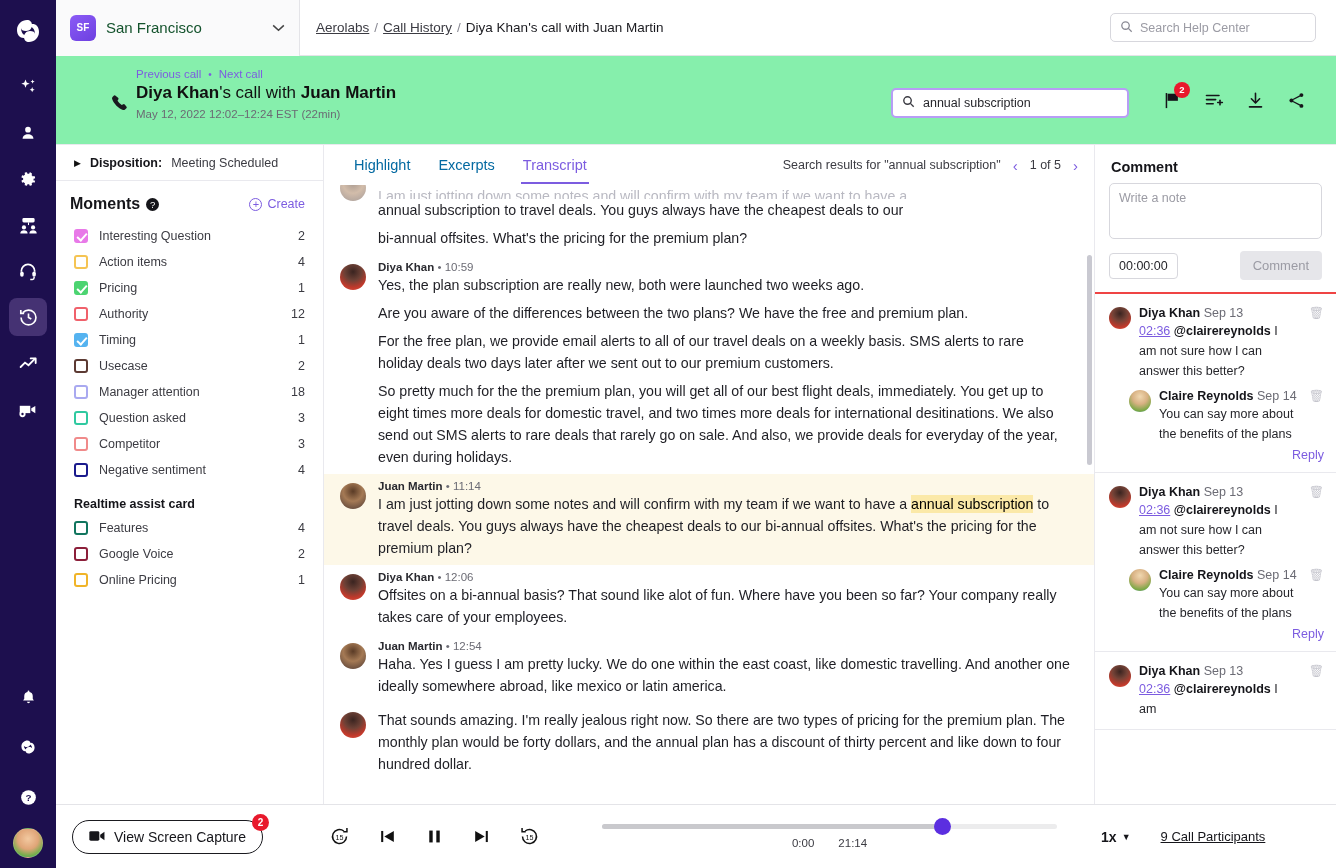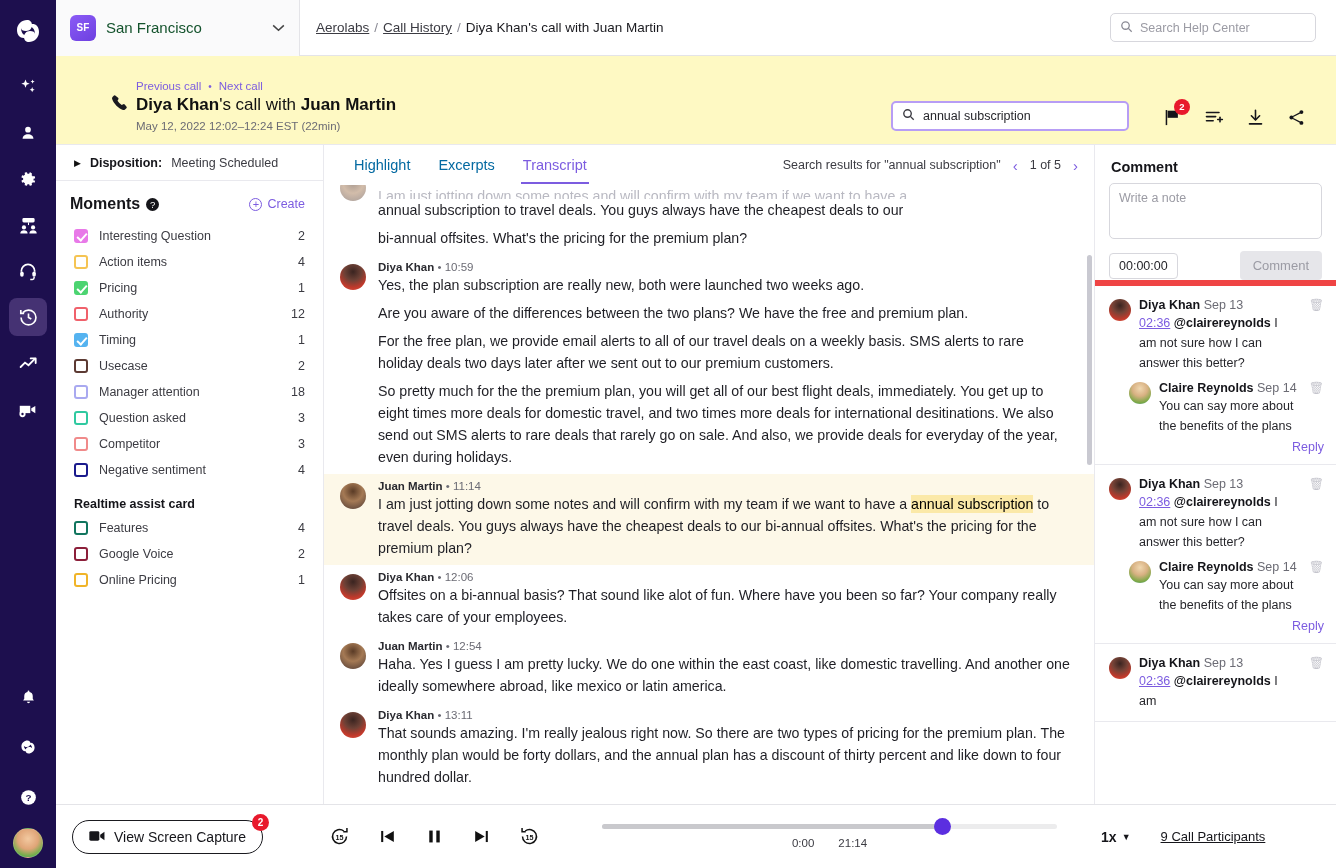--- a/index.html
+++ b/index.html
@@ -73,22 +73,22 @@
     display: flex; align-items: center; gap: 7px; padding: 0 9px;
     background: #fff; cursor: text;
   }
   .help-search input {
     border: 0; outline: 0; font-size: 12.5px; color: #26262b;
     width: 100%; font-family: inherit; background: transparent;
   }
   .help-search input::placeholder { color: #9b9ba4; }
 
   
-  .callbar { height: 88px; display: flex; align-items: center;
-    padding: 12px 16px 0 80px; position: relative; background: #fef9c3; flex: 0 0 88px; }
+  .callbar { height: 88px; display: flex; align-items: flex-start;
+    padding: 12px 16px 0 80px; position: relative; background: #86efac; flex: 0 0 88px; }
   .callhead { flex: 1; }
   .nav-calls { font-size: 11.5px; display: flex; align-items: center; gap: 7px; margin-bottom: 2px; }
   .nav-calls a { color: #7c5ce0; text-decoration: none; cursor: pointer; }
   .nav-calls .dot { color: #7c5ce0; font-size: 10px; }
   .call-title { font-size: 17px; color: #111; line-height: 22px; }
   .call-title b { font-weight: bold; }
   .call-meta { font-size: 11.5px; color: #6b6b74; margin-top: 4px; }
   .phone-icon { position: absolute; left: 54px; top: 37px; color: #1a1a1f; }
 
   .t-search {
@@ -177,21 +177,21 @@
   .comments { width: 241px; flex: 0 0 241px; background: #fff;
     display: flex; flex-direction: column; min-height: 0; }
   .c-title { font-size: 14.5px; font-weight: bold; padding: 14px 16px 8px 16px; color: #15151a; }
   .c-note { margin: 0 14px; height: 56px; border: 1px solid #d7d7dd; border-radius: 5px;
     padding: 7px 9px; font-size: 12.5px; color: #9b9ba4; cursor: text; }
   .c-actions { display: flex; align-items: center; margin: 12px 14px 0 14px; }
   .c-time { border: 1px solid #d7d7dd; border-radius: 4px; font-size: 12.5px;
     padding: 5px 9px; color: #26262b; cursor: text; }
   .c-btn { margin-left: auto; background: #e6e6ea; color: #9b9ba4; font-size: 13px;
     padding: 7px 13px; border-radius: 4px; border: 0; font-family: inherit; cursor: pointer; }
-  .c-list { border-top: 6px solid #ef4444; overflow: hidden; flex: 1; }
+  .c-list { margin-top: 12px; border-top: 2px solid #ef4444; overflow: hidden; flex: 1; }
   .c-item { padding: 12px 12px 10px 14px; border-bottom: 1px solid #e9e9ee; }
   .c-row { display: flex; gap: 8px; }
   .c-av { width: 22px; height: 22px; border-radius: 50%; flex: 0 0 22px; margin-top: 1px; }
   .c-av.diya { background: radial-gradient(circle at 50% 30%, #3a2420 0%, #754337 38%, #c0392b 72%, #e8694f 100%); }
   .c-av.claire { background: radial-gradient(circle at 50% 30%, #f0d8b0 0%, #d8b183 40%, #7aa845 75%, #4f9ad0 100%); }
   .c-main { flex: 1; min-width: 0; }
   .c-name { font-size: 12.5px; color: #15151a; }
   .c-name b { font-weight: bold; }
   .c-name .dt { color: #6b6b74; font-weight: normal; }
   .c-text { font-size: 12.5px; line-height: 20px; color: #26262b; margin-top: 1px; }
@@ -205,21 +205,21 @@
   .player { height: 64px; flex: 0 0 64px; border-top: 1px solid #e4e4e8;
     display: flex; align-items: center; padding: 0 18px 0 16px; background: #fff;
     position: relative; }
   .cap-btn { border: 1px solid #1a1a1f; border-radius: 20px; height: 34px;
     display: flex; align-items: center; gap: 9px; padding: 0 16px; font-size: 14px;
     position: relative; cursor: pointer; background: #fff; color: #15151a; }
   .cap-badge { position: absolute; top: -7px; right: -7px; background: #e8192c;
     color: #fff; font-size: 10px; font-weight: bold; width: 17px; height: 17px;
     border-radius: 50%; display: flex; align-items: center; justify-content: center; }
   .pcontrols { display: flex; align-items: center; gap: 28px; margin-left: 66px; }
-  .pc { cursor: pointer; color: #111; display: flex; align-items: center; font-weight: bold; }
+  .pc { cursor: pointer; color: #111; display: flex; align-items: center; }
   .seek { margin-left: 62px; width: 455px; position: relative; }
   .track { height: 5px; border-radius: 3px; background: #ececed; position: relative; }
   .track .fill { position: absolute; left: 0; top: 0; height: 5px; width: 74%;
     border-radius: 3px; background: #c9c9cd; }
   .knob { position: absolute; left: 73%; top: -6px; width: 17px; height: 17px;
     border-radius: 50%; background: #5b2ee0; cursor: pointer; }
   .times { display: flex; justify-content: center; font-size: 11.5px;
     color: #3b3b42; margin-top: 8px; gap: 24px; }
   .speed { margin-left: 44px; font-size: 14px; font-weight: bold; color: #15151a;
     display: flex; align-items: center; gap: 5px; cursor: pointer; }
@@ -562,21 +562,20 @@
                 <div class="mbody">
                   <div class="mhead"><b>Juan Martin</b><span class="tm"> • 12:54</span></div>
                   <div class="mtext">
                     <p>Haha. Yes I guess I am pretty lucky. We do one within the east coast, like domestic travelling. And another one ideally somewhere abroad, like mexico or latin america.</p>
                   </div>
                 </div>
               </div>
               <div class="msg">
                 <div class="ava diya"></div>
                 <div class="mbody">
-                  <div class="mhead"><b>Diya Khan</b><span class="tm"> • 13:11</span></div>
                   <div class="mtext">
                     <p>That sounds amazing. I'm really jealous right now. So there are two types of pricing for the premium plan. The monthly plan would be forty dollars, and the annual plan has a discount of thirty percent and like down to four hundred dollar.</p>
                   </div>
                 </div>
               </div>
             </div>
           <div class="scrollbar"></div>
         </div>
       </div>
 

